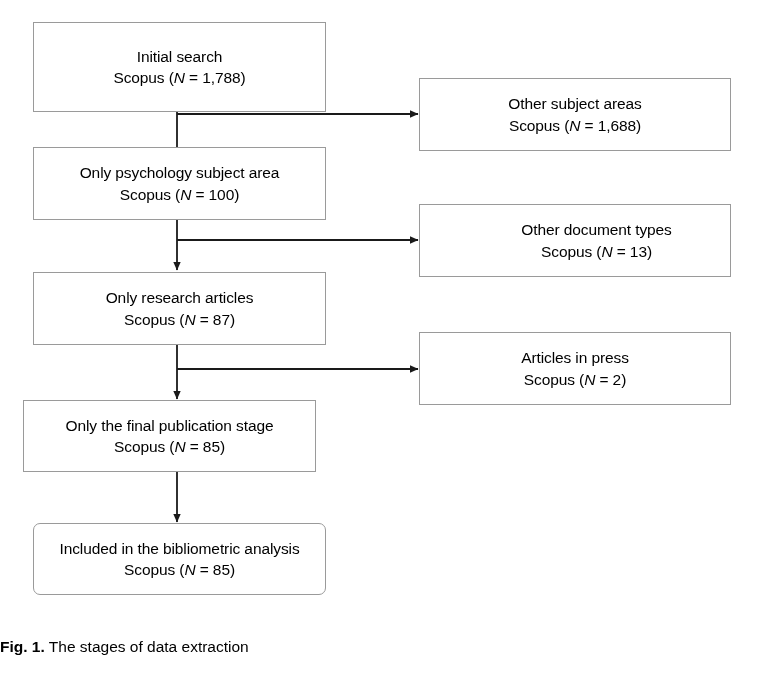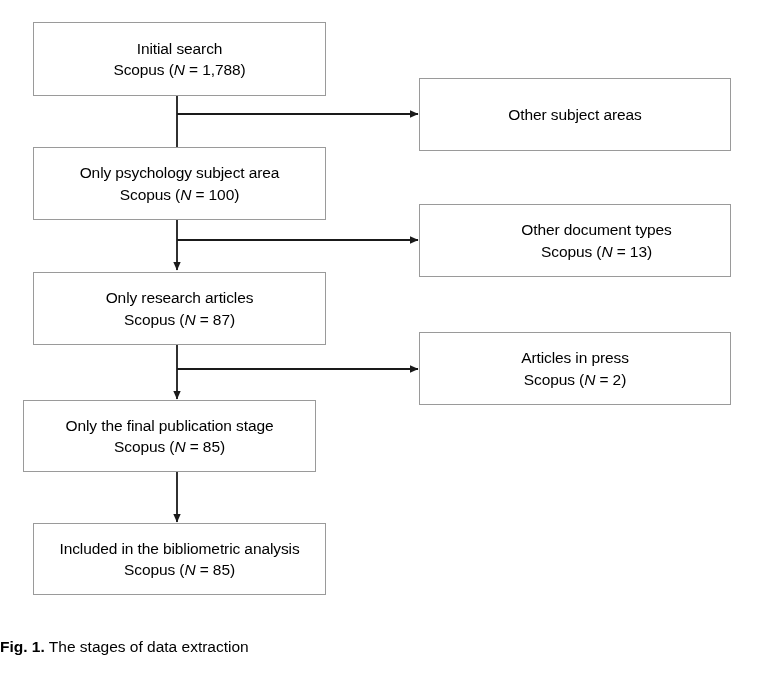--- a/index.html
+++ b/index.html
@@ -77,21 +77,21 @@
 
     <line x1="177" y1="240" x2="418" y2="240" stroke="#1a1a1a" stroke-width="1.8" marker-end="url(#arrowhead)"></line>
 
     <line x1="177" y1="345" x2="177" y2="399" stroke="#1a1a1a" stroke-width="1.8" marker-end="url(#arrowhead)"></line>
 
     <line x1="177" y1="369" x2="418" y2="369" stroke="#1a1a1a" stroke-width="1.8" marker-end="url(#arrowhead)"></line>
 
     <line x1="177" y1="472" x2="177" y2="522" stroke="#1a1a1a" stroke-width="1.8" marker-end="url(#arrowhead)"></line>
   </svg>
 
-  <div class="node-box" style="left:33px; top:22px; width:293px; height:74px;">
+  <div class="node-box" style="left:33px; top:22px; width:293px; height:90px;">
     <div class="node-line">Initial search</div>
     <div class="node-line">
       <span>Scopus (</span><span class="nvar">N</span><span> = 1,788)</span>
     </div>
   </div>
 
   <div class="node-box" style="left:33px; top:147px; width:293px; height:73px;">
     <div class="node-line">Only psychology subject area</div>
     <div class="node-line">
       <span>Scopus (</span><span class="nvar">N</span><span> = 100)</span>
@@ -105,29 +105,32 @@
     </div>
   </div>
 
   <div class="node-box" style="left:23px; top:400px; width:293px; height:72px;">
     <div class="node-line">Only the final publication stage</div>
     <div class="node-line">
       <span>Scopus (</span><span class="nvar">N</span><span> = 85)</span>
     </div>
   </div>
 
-  <div class="node-box" style="left:33px; top:523px; width:293px; height:72px;">
+  <div class="node-box" style="left:33px; top:523px; width:293px; height:72px;border-radius:7px;">
     <div class="node-line">Included in the bibliometric analysis</div>
     <div class="node-line">
       <span>Scopus (</span><span class="nvar">N</span><span> = 85)</span>
     </div>
   </div>
 
   <div class="node-box" style="left:419px; top:78px; width:312px; height:73px;">
     <div class="node-line">Other subject areas</div>
+    <div class="node-line">
+      <span>Scopus (</span><span class="nvar">N</span><span> = 1,688)</span>
+    </div>
   </div>
 
   <div class="node-box" style="left:419px; top:204px; width:312px; height:73px;padding-left:43px;">
     <div class="node-line">Other document types</div>
     <div class="node-line">
       <span>Scopus (</span><span class="nvar">N</span><span> = 13)</span>
     </div>
   </div>
 
   <div class="node-box" style="left:419px; top:332px; width:312px; height:73px;">

